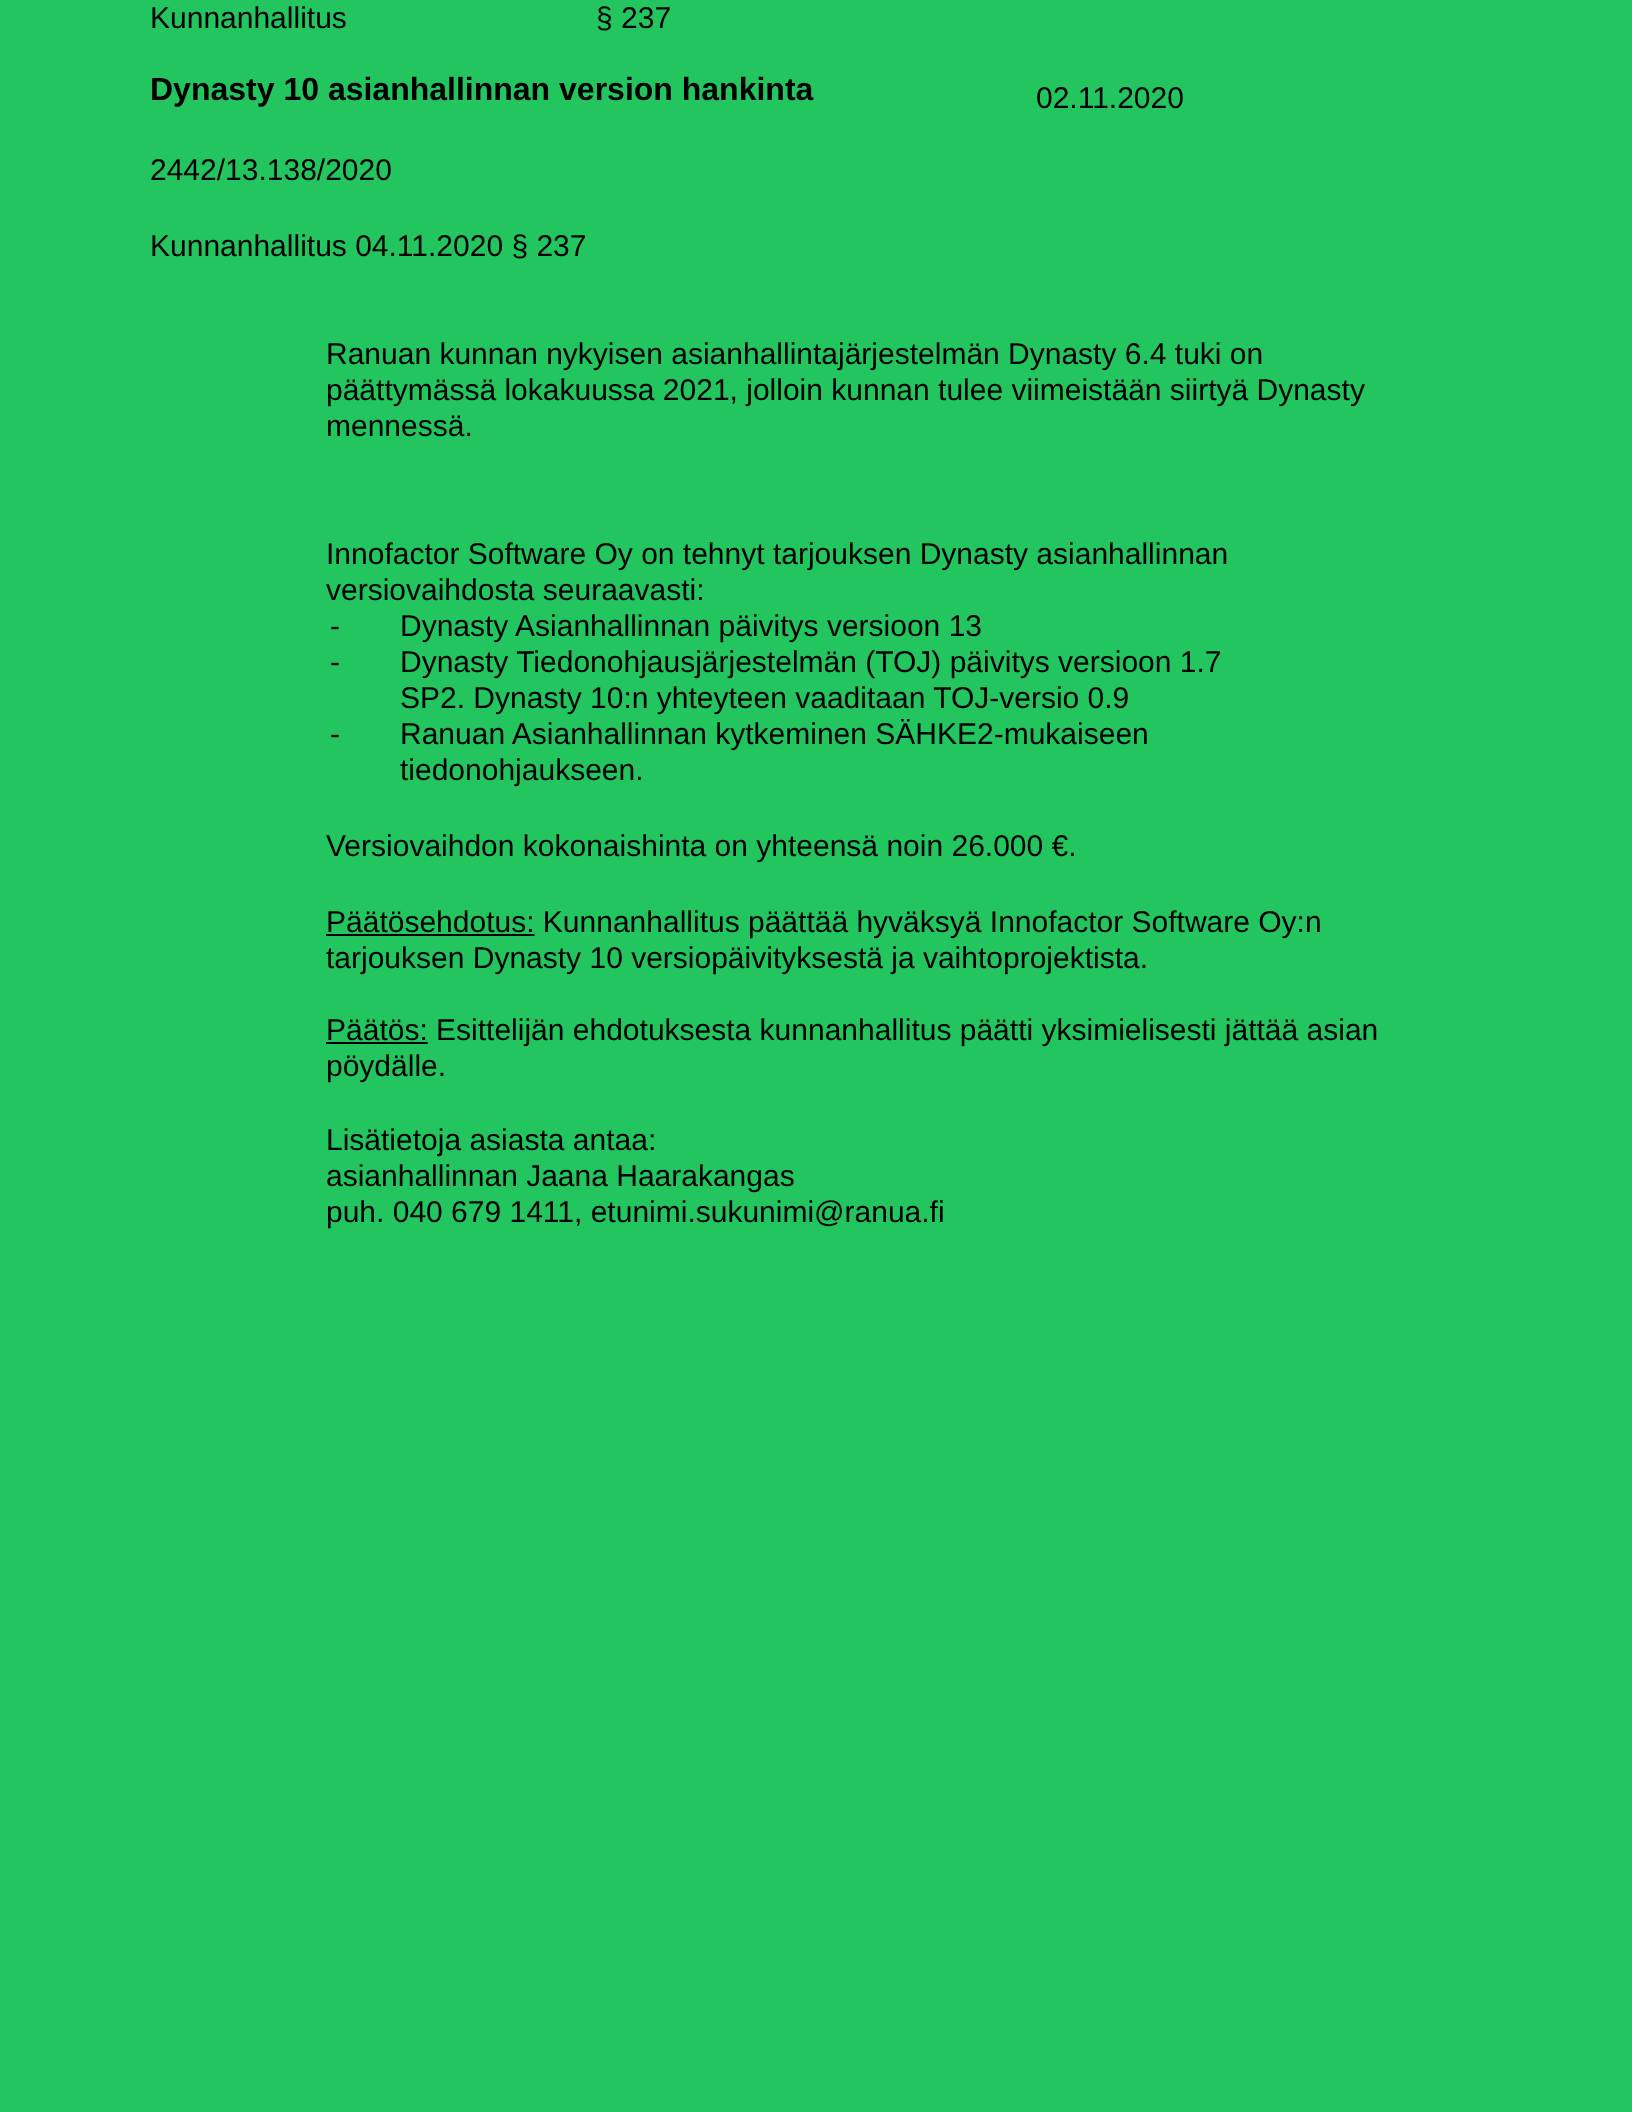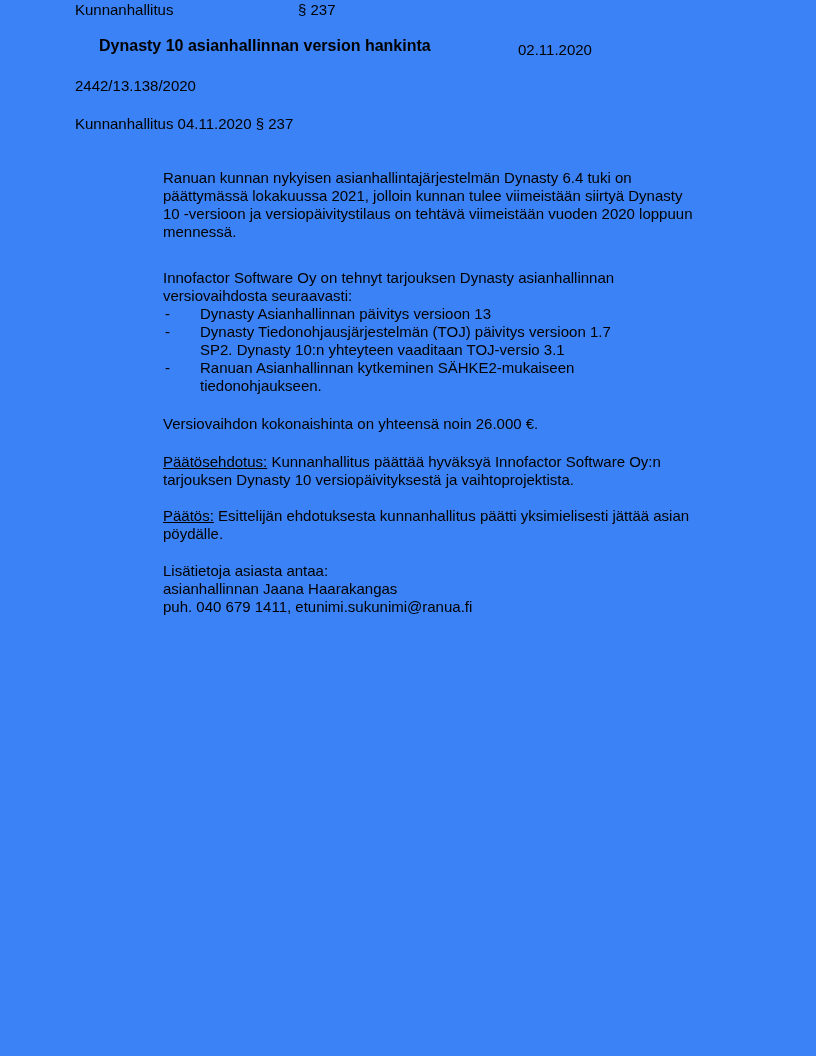--- a/index.html
+++ b/index.html
@@ -4,21 +4,21 @@
 <style>
   html, body {
     margin: 0;
     padding: 0;
     background: #ffffff;
   }
   .page {
     position: relative;
     width: 816px;
     height: 1056px;
-    background: #3b82f6;
+    background: #22c55e;
     color: #000000;
     font-family: "Liberation Sans", "DejaVu Sans", sans-serif;
     font-size: 15px;
     line-height: 18px;
     overflow: hidden;
   }
   .abs { position: absolute; }
   .line { white-space: nowrap; }
   .header-item { white-space: nowrap; }
   .doc-title {
@@ -43,49 +43,48 @@
 </style>
 </head>
 <body>
 
 <div class="page">
 
   <div class="abs header-item" style="left:75px; top:1px;">Kunnanhallitus</div>
   <div class="abs header-item" style="left:298px; top:1px;">§ 237</div>
   <div class="abs header-item" style="left:518px; top:1px;margin-top:40px;">02.11.2020</div>
 
-  <div class="abs doc-title left-col" style="top:37px;margin-left:24px;">Dynasty 10 asianhallinnan version hankinta</div>
+  <div class="abs doc-title left-col" style="top:37px;">Dynasty 10 asianhallinnan version hankinta</div>
 
   <div class="abs line left-col" style="top:77px;">2442/13.138/2020</div>
 
   <div class="abs line left-col" style="top:115px;">Kunnanhallitus 04.11.2020 § 237</div>
 
   <div class="abs body-block" style="top:169px;">
     <div class="line">Ranuan kunnan nykyisen asianhallintajärjestelmän Dynasty 6.4 tuki on</div>
     <div class="line">päättymässä lokakuussa 2021, jolloin kunnan tulee viimeistään siirtyä Dynasty</div>
-    <div class="line">10 -versioon ja versiopäivitystilaus on tehtävä viimeistään vuoden 2020 loppuun</div>
     <div class="line">mennessä.</div>
   </div>
 
   <div class="abs body-block" style="top:269px;">
     <div class="line">Innofactor Software Oy on tehnyt tarjouksen Dynasty asianhallinnan</div>
     <div class="line">versiovaihdosta seuraavasti:</div>
 
     <div>
       <div class="bullet-row">
         <div class="bullet-marker">-</div>
         <div class="bullet-lines">
           <div class="line">Dynasty Asianhallinnan päivitys versioon 13</div>
         </div>
       </div>
       <div class="bullet-row">
         <div class="bullet-marker">-</div>
         <div class="bullet-lines">
           <div class="line">Dynasty Tiedonohjausjärjestelmän (TOJ) päivitys versioon 1.7</div>
-          <div class="line">SP2. Dynasty 10:n yhteyteen vaaditaan TOJ-versio 3.1</div>
+          <div class="line">SP2. Dynasty 10:n yhteyteen vaaditaan TOJ-versio 0.9</div>
         </div>
       </div>
       <div class="bullet-row">
         <div class="bullet-marker">-</div>
         <div class="bullet-lines">
           <div class="line">Ranuan Asianhallinnan kytkeminen SÄHKE2-mukaiseen</div>
           <div class="line">tiedonohjaukseen.</div>
         </div>
       </div>
     </div>

